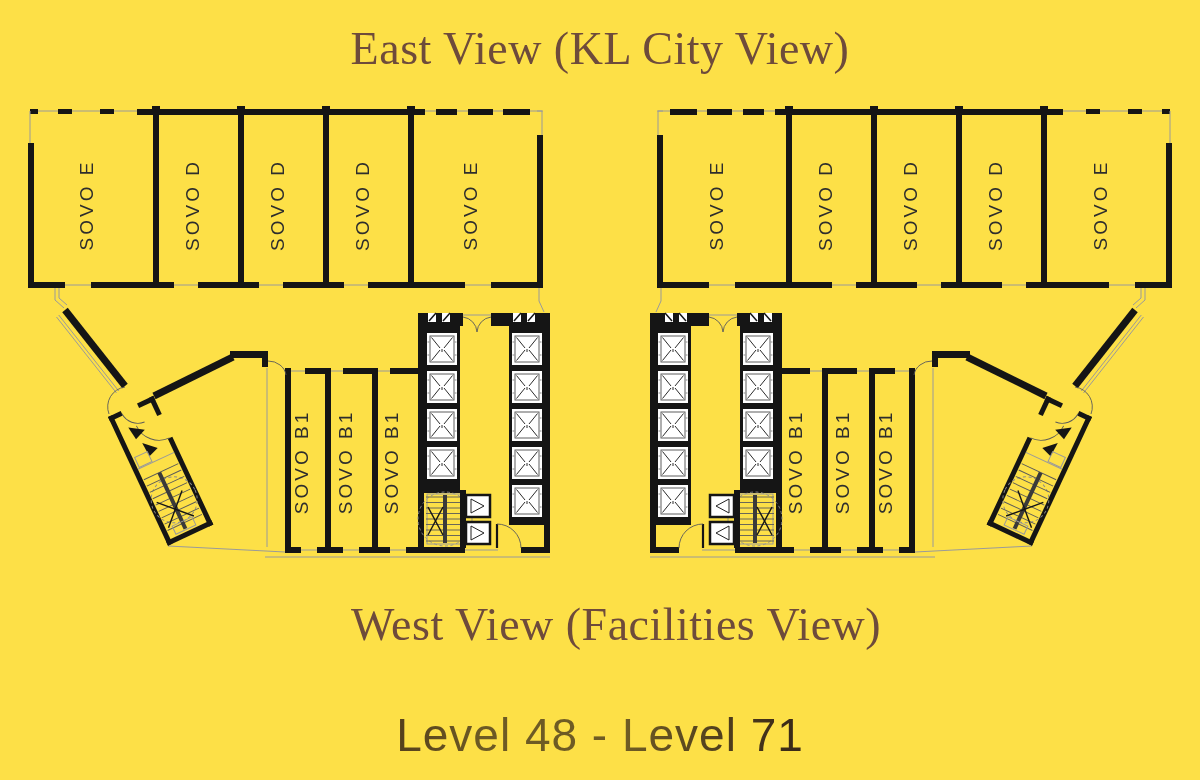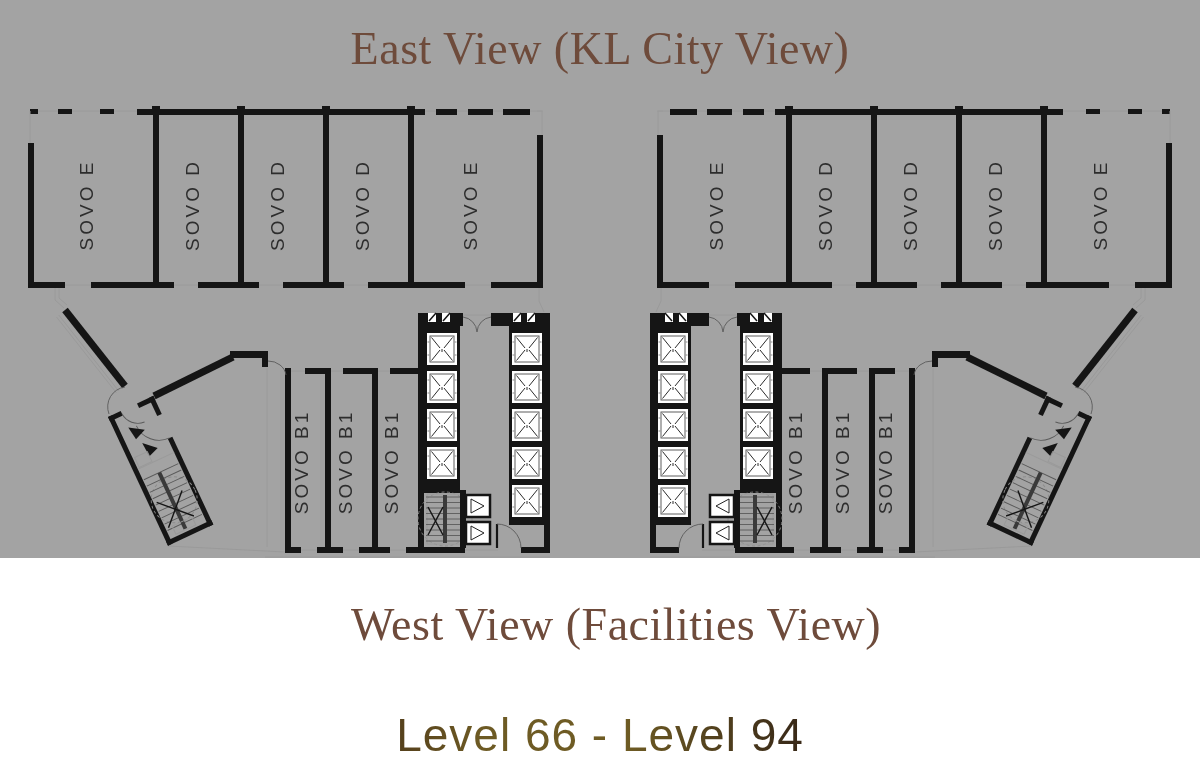--- a/index.html
+++ b/index.html
@@ -1,17 +1,17 @@
 <!DOCTYPE html>
 <html><head>
 <meta charset="utf-8">
 <style>
   html,body{margin:0;padding:0;background:#ffffff;}
   body{width:1200px;height:780px;overflow:hidden;font-family:"Liberation Sans",sans-serif;}
-  .page{position:relative;width:1200px;height:558px;background:#a3a3a3;}
+  .page{position:relative;width:1200px;height:780px;background:#fde047;}
 
   .serif-title{position:absolute;left:0;width:100%;text-align:center;margin:0;
     font-family:"Liberation Serif",serif;font-weight:400;color:#6e4b3b;letter-spacing:0.5px;}
   .title-east{top:22px;font-size:46px;}
   .title-west{top:598px;font-size:46px;margin-left:16px;}
 
   .level-title{position:absolute;top:708px;left:0;width:100%;text-align:center;
     font-family:"Liberation Sans",sans-serif;font-size:46px;font-weight:400;
     color:#43301b;letter-spacing:1px;}
   @supports (-webkit-background-clip: text){
@@ -254,15 +254,15 @@
     <text class="unit-label" transform="translate(291.5,100) rotate(-90)">SOVO D</text>
     <text class="unit-label" transform="translate(376.5,100) rotate(-90)">SOVO D</text>
     <text class="unit-label" transform="translate(482,100) rotate(-90)">SOVO E</text>
     <text class="unit-label" transform="translate(177,357) rotate(-90)">SOVO B1</text>
     <text class="unit-label" transform="translate(223.5,357) rotate(-90)">SOVO B1</text>
     <text class="unit-label" transform="translate(267,357) rotate(-90)">SOVO B1</text>
   </svg>
 
   <h2 class="serif-title title-west">West View (Facilities View)</h2>
 
-  <div class="level-title">Level 66 - Level 94</div>
+  <div class="level-title">Level 48 - Level 71</div>
 
 </div>
 
 </body></html>

